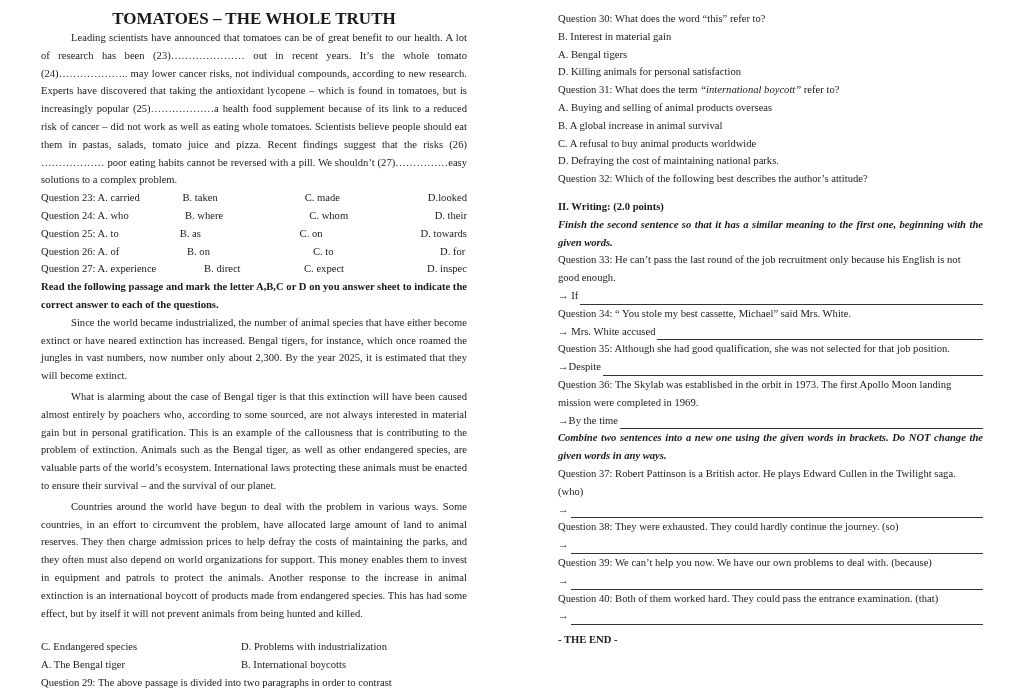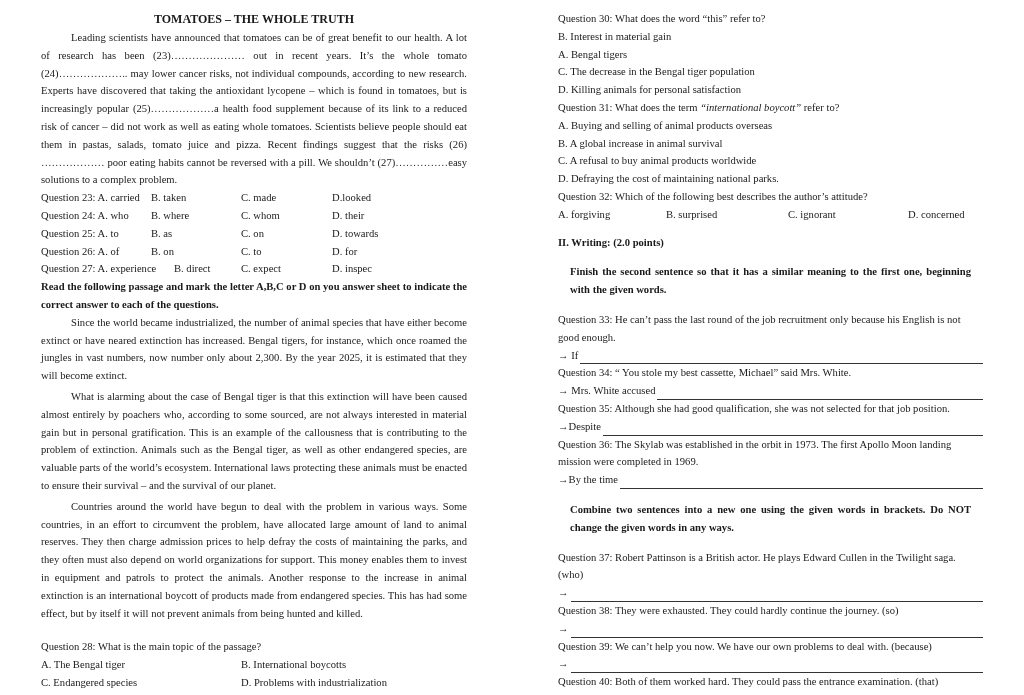--- a/index.html
+++ b/index.html
@@ -4,34 +4,34 @@
 <style>
   html, body { margin: 0; padding: 0; background: #ffffff; }
   body {
     width: 1024px; height: 695px; overflow: hidden; position: relative;
     font-family: "Liberation Serif", serif; color: #1a1a1a;
     font-size: 10.6px; line-height: 17.8px;
   }
   .col { position: absolute; top: 10px; }
   .left { left: 41px; width: 426px; }
   .right { left: 558px; width: 425px; }
-  .title { text-align: center; font-weight: bold; font-size: 12px; margin: 0 0 1px 0; line-height: 18px; }
+  .title { text-align: center; font-weight: bold; font-size: 17px; margin: 0 0 1px 0; line-height: 18px; }
   .para { text-align: justify; text-indent: 30px; margin: 0; }
   .gap { height: 3px; }
-  .qrow { display: flex; margin: 0; white-space: nowrap; }
+  .qrow { display: flex; margin: 0; white-space: nowrap; gap: 36px; }
   .qrow span { display: inline-block; }
   .instr { font-weight: bold; text-align: justify; margin: 0; }
   .opt { margin: 0; }
   .opt2 { display: flex; margin: 0; }
   .opt2 span:first-child { width: 200px; display: inline-block; }
   .opt4 { display: flex; margin: 0; }
   .opt4 span { display: inline-block; }
   .u { }
   .sec { font-weight: bold; margin: 10px 0 0 0; }
-  .bi { font-weight: bold; text-align: justify; margin: 12px; }
+  .bi { font-weight: bold; font-style: italic; text-align: justify; margin: 0; }
   .ans { display: flex; align-items: flex-end; margin: 0; }
   .ans .line { flex: 1; border-bottom: 1px solid #333; height: 13px; margin-left: 2px; }
   .end { text-align: left; font-weight: bold; margin-top: 6px; }
   .it { font-style: italic; }
 </style>
 </head>
 <body>
 
 <div class="col left">
   <div class="title">TOMATOES – THE WHOLE TRUTH</div>
@@ -71,53 +71,45 @@
     </div>
 
   <p class="instr">Read the following passage and mark the letter A,B,C or D on you answer sheet to indicate the correct answer to each of the questions.</p>
   <p class="para">Since the world became industrialized, the number of animal species that have either become extinct or have neared extinction has increased. Bengal tigers, for instance, which once roamed the jungles in vast numbers, now number only about 2,300. By the year 2025, it is estimated that they will become extinct.</p>
   <div class="gap"></div>
   <p class="para"><span>What is alarming about the case of Bengal tiger is that this extinction will have been caused almost entirely by poachers who, according to some sourced, are not always interested in material gain but in personal gratification. </span><span class="u">This</span><span> is an example of the callousness that is contributing to the problem of extinction. Animals such as the Bengal tiger, as well as other endangered species, are valuable parts of the world’s ecosystem. International laws protecting these animals must be enacted to ensure their survival – and the survival of our planet.</span></p>
   <div class="gap"></div>
   <p class="para"><span>Countries around the world have begun to deal with the problem in various ways. Some countries, in an effort to circumvent the problem, have allocated large amount of land to animal reserves. They then charge admission prices to help defray the costs of maintaining the parks, and they often must also depend on world organizations for support. This money enables them to invest in equipment and patrols to protect the animals. Another response to the increase in animal extinction is an </span><span class="u">international boycott</span><span> of products made from endangered species. This has had some effect, but by itself it will not prevent animals from being hunted and killed.</span></p>
 
   <div style="height:16px"></div>
-  <p class="opt">Question 28: What is the main topic of the passage?</p>
+  <div class="opt2">
+    <span>C. Endangered species</span>
+    <span>D. Problems with industrialization</span>
+  </div>
   <div class="opt2">
     <span>A. The Bengal tiger</span>
     <span>B. International boycotts</span>
-  </div>
-  <div class="opt2">
-    <span>C. Endangered species</span>
-    <span>D. Problems with industrialization</span>
   </div>
   <p class="opt">Question 29: The above passage is divided into two paragraphs in order to contrast</p>
 
 </div>
 
 <div class="col right">
   <p class="opt">Question 30: What does the word “this” refer to?</p>
   <p class="opt">B. Interest in material gain</p>
   <p class="opt">A.  Bengal tigers</p>
-  <p class="opt">C. The decrease in the Bengal tiger population</p>
   <p class="opt">D. Killing animals for personal satisfaction</p>
 
   <p class="opt"><span>Question 31: What does the term </span><span class="it">“international boycott”</span><span> refer to?</span></p>
   <p class="opt">A. Buying and selling of animal products overseas</p>
   <p class="opt">B. A global increase in animal survival</p>
   <p class="opt">C. A refusal to buy animal products worldwide</p>
   <p class="opt">D. Defraying the cost of maintaining national parks.</p>
 
   <p class="opt">Question 32: Which of the following best describes the author’s attitude?</p>
-  <div class="opt4">
-    <span style="width:108px">A. forgiving</span>
-    <span style="width:122px">B. surprised</span>
-    <span style="width:120px">C. ignorant</span>
-    <span>D. concerned</span>
-  </div>
 
   <p class="sec">II. Writing: (2.0 points)</p>
   <p class="bi">Finish the second sentence so that it has a similar meaning to the first one, beginning with the given words.</p>
 
   <p class="opt">Question 33: He can’t pass the last round of the job recruitment only because his English is not good enough.</p>
   <div class="ans">
       <span>→ If</span>
       <span class="line"></span>
     </div>
 

